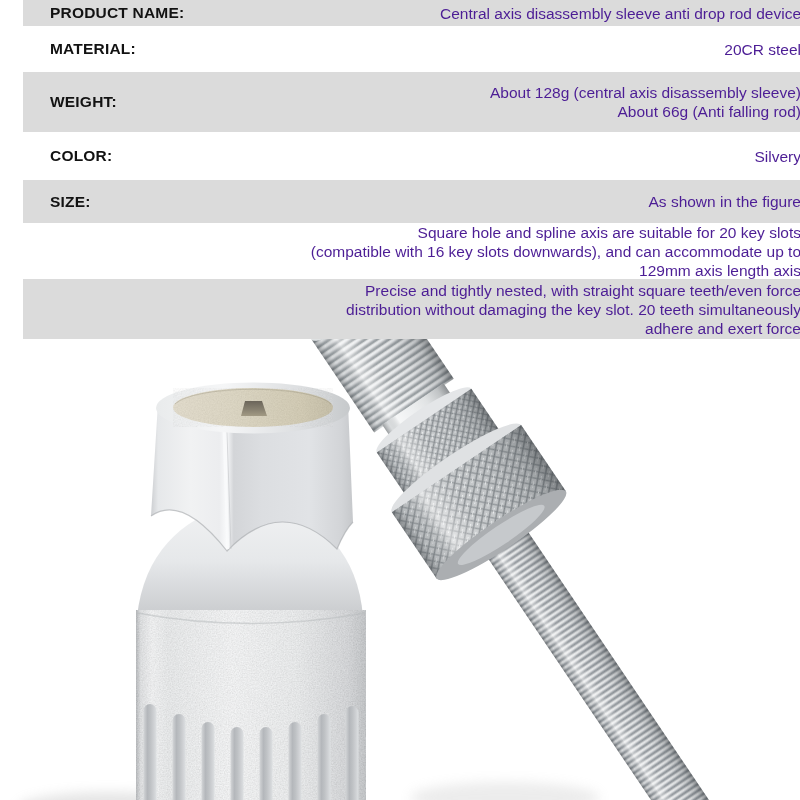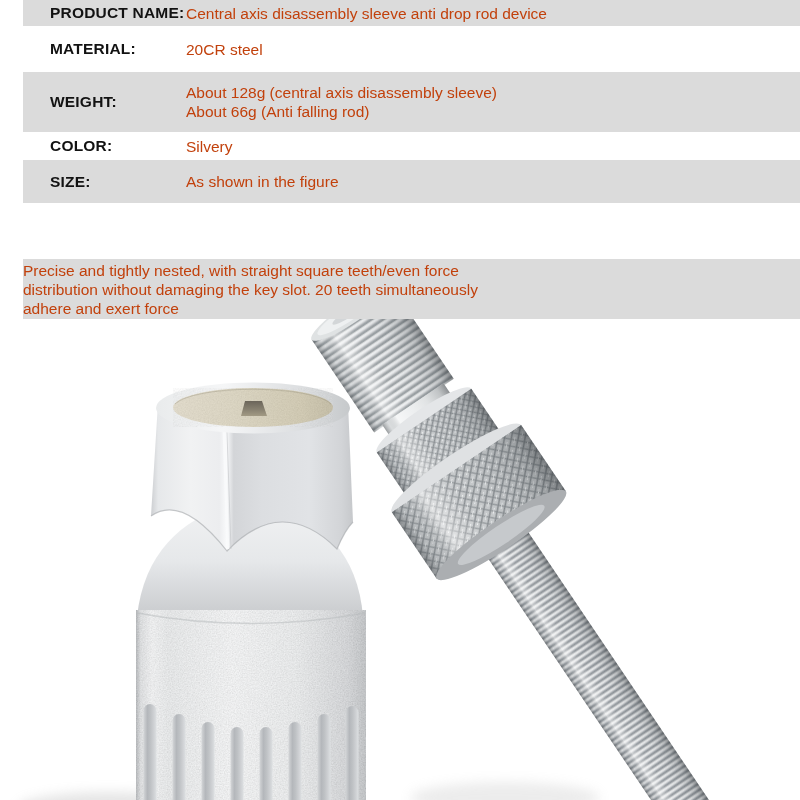--- a/index.html
+++ b/index.html
@@ -14,24 +14,24 @@
   .spec-row{
     display:flex;align-items:center;
   }
   .spec-row.shaded{background:#dbdbdb;}
   .spec-label{
     width:163px;box-sizing:border-box;padding-left:27px;
     font-weight:bold;font-size:15.5px;color:#121212;letter-spacing:.2px;
     flex:0 0 auto;
   }
   .spec-value{
-    flex:1 1 auto;text-align:left;font-size:15.5px;line-height:19px;
-    color:#c2410c;white-space:pre-line;
-  }
-  .h26{height:26px}.h40{height:46px}.h44{height:60px}.h36{height:28px}
+    flex:1 1 auto;text-align:right;font-size:15.5px;line-height:19px;
+    color:#4c1d95;white-space:pre-line;
+  }
+  .h26{height:26px}.h40{height:46px}.h44{height:60px}.h36{height:48px}
   .h30{height:43px}.h56{height:56px}.h60{height:60px}
   .photo-stage{
     position:absolute;inset:0;width:800px;height:800px;z-index:1;
   }
 </style>
 </head>
 <body>
 
 <svg class="photo-stage" viewBox="0 0 800 800" xmlns="http://www.w3.org/2000/svg" aria-hidden="true">
   <defs>
@@ -229,19 +229,22 @@
   </div>
   <div class="spec-row h36">
     <div class="spec-label">COLOR:</div>
     <div class="spec-value">Silvery</div>
   </div>
   <div class="spec-row shaded h30">
     <div class="spec-label">SIZE:</div>
     <div class="spec-value">As shown in the figure</div>
   </div>
   <div class="spec-row h56">
+    <div class="spec-value">Square hole and spline axis are suitable for 20 key slots
+(compatible with 16 key slots downwards), and can accommodate up to
+129mm axis length axis</div>
   </div>
   <div class="spec-row shaded h60">
     <div class="spec-value">Precise and tightly nested, with straight square teeth/even force
 distribution without damaging the key slot. 20 teeth simultaneously
 adhere and exert force</div>
   </div>
 </div>
 
 </body></html>

